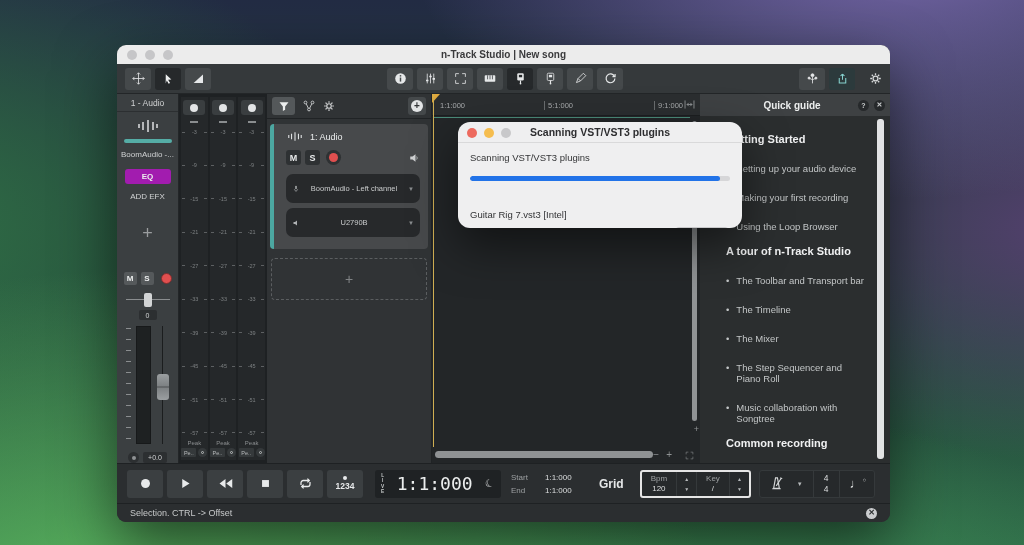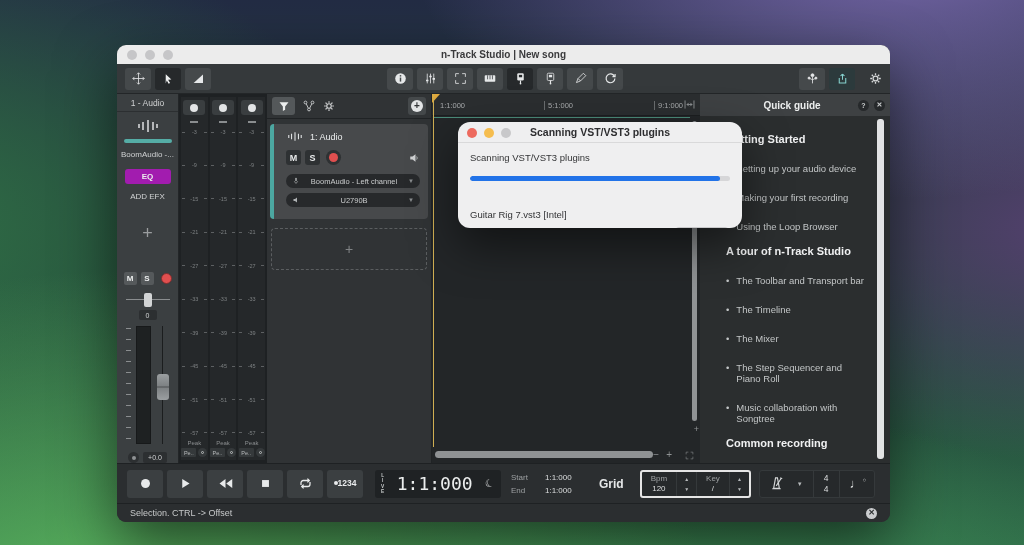--- a/index.html
+++ b/index.html
@@ -88,21 +88,21 @@
   .tc-add { margin-left:auto; width:18px; height:18px; background:#45494b; border-radius:3px; display:flex; align-items:center; justify-content:center; }
   .tc-add i { width:12px; height:12px; border-radius:50%; background:#e3e5e6; color:#303335; font-size:10px; font-weight:bold; display:flex; align-items:center; justify-content:center; font-style:normal; line-height:1; }
   .trackcard { margin:5px 3px 0 3px; background:#47494b; border-radius:4px; position:relative; padding:7px 8px 12px 16px; }
   .trackcard:before { content:""; position:absolute; left:0; top:0; bottom:0; width:4px; background:#4ca7a1; border-radius:4px 0 0 4px; }
   .tk-title { display:flex; align-items:center; gap:6px; color:#eceeee; font-size:9px; }
   .tk-btnrow { display:flex; align-items:center; gap:4px; margin:8px 0 9px; }
   .tk-sq { width:15px; height:15px; background:#2e3133; border-radius:3px; color:#e8eaeb; font-size:9px; font-weight:bold; display:flex; align-items:center; justify-content:center; }
   .tk-rec { width:15px; height:15px; background:#2e3133; border-radius:50%; display:flex; align-items:center; justify-content:center; margin-left:2px; }
   .tk-rec i { width:9px; height:9px; border-radius:50%; background:#e04f4f; }
   .tk-spk { margin-left:auto; }
-  .tk-dd { height:14px; background:#27292b; border-radius:7px; display:flex; align-items:center; padding:0 6px; margin-top:5px; font-size:7.5px; color:#c9cbcc; }
+  .tk-dd { height:29px; background:#27292b; border-radius:7px; display:flex; align-items:center; padding:0 6px; margin-top:5px; font-size:7.5px; color:#c9cbcc; }
   .tk-dd .lbl { flex:1; text-align:center; }
   .tk-dd .car { font-size:6px; color:#8a8d8f; }
   .dashedbox { margin:9px 4px 0 4px; height:42px; border:1px dashed #5b5e60; border-radius:4px; display:flex; align-items:center; justify-content:center; color:#808385; font-size:14px; }
 
   
   .timeline { width:268px; background:#232628; position:relative; flex:0 0 auto; }
   .ruler { height:22px; background:#2b2e30; border-bottom:1px solid #1c1f21; position:relative; font-size:7.5px; color:#a7aaac; }
   .rmark { position:absolute; top:7px; border-left:1px solid #6a6d6f; padding-left:3px; }
   .rmark.first { border-left:none; }
   .loopico { position:absolute; right:4px; top:4px; }
@@ -122,21 +122,21 @@
   .g-circ { width:11px; height:11px; border-radius:50%; background:#26292b; color:#c9cccd; font-size:7px; font-weight:bold; display:flex; align-items:center; justify-content:center; margin-right:5px; }
   .g-body { padding:4px 26px 0 26px; overflow:hidden; }
   .g-body h3 { font-size:11px; color:#f0f1f2; margin-top:13px; font-weight:bold; }
   .g-item { display:flex; margin-top:18px; font-size:9.5px; color:#c3c6c7; }
   .g-item .b { margin-right:7px; }
   .g-scroll { position:absolute; right:6px; top:25px; bottom:4px; width:7px; background:#e2e3e4; border-radius:3px; }
 
   
   .transport { height:40px; background:#2b2e30; border-top:1px solid #1e2123; display:flex; align-items:center; padding:0 10px; flex:0 0 auto; }
   .tpbtn { width:36px; height:28px; background:#3b3f41; border-radius:3px; color:#e8eaeb; display:flex; align-items:center; justify-content:center; margin-right:4px; font-size:13px; }
-  .cnt { display:flex; flex-direction:row; align-items:center; line-height:1; }
+  .cnt { display:flex; flex-direction:column; align-items:center; line-height:1; }
   .cnt i { width:4px; height:4px; border-radius:50%; background:#e8eaeb; margin-bottom:2px; }
   .cnt span { font-size:8.5px; font-weight:bold; }
   .display { width:126px; height:28px; background:#1f2224; border-radius:3px; display:flex; align-items:center; padding:0 6px; margin-left:8px; }
   .live { font-size:4.8px; line-height:5.2px; font-weight:bold; color:#c6c9ca; text-align:center; white-space:pre-line; }
   .time { flex:1; text-align:center; font-family:"DejaVu Sans Mono", monospace; font-size:18px; color:#eceeee; }
   .moon { font-size:11px; color:#d0d2d3; transform:rotate(-15deg); }
   .range { margin-left:10px; font-size:8px; line-height:13px; display:flex; flex-direction:column; }
   .range .row { display:flex; }
   .range .rl { width:26px; color:#9da0a2; }
   .range .rv { width:36px; color:#dcdedf; margin-left:8px; }

